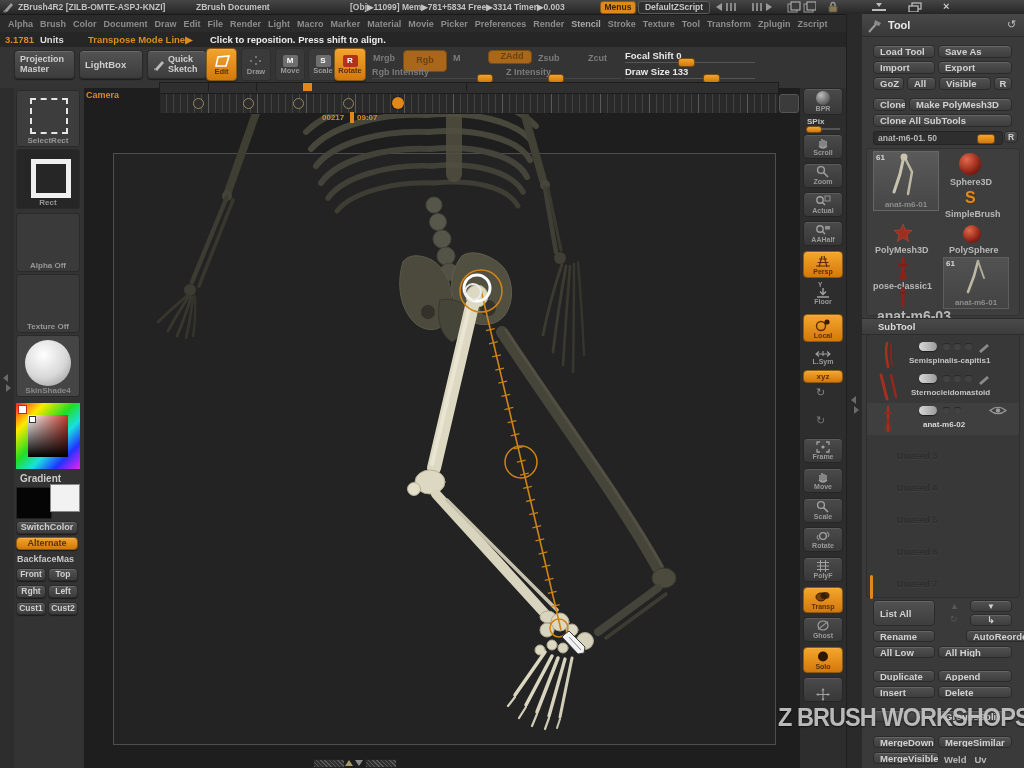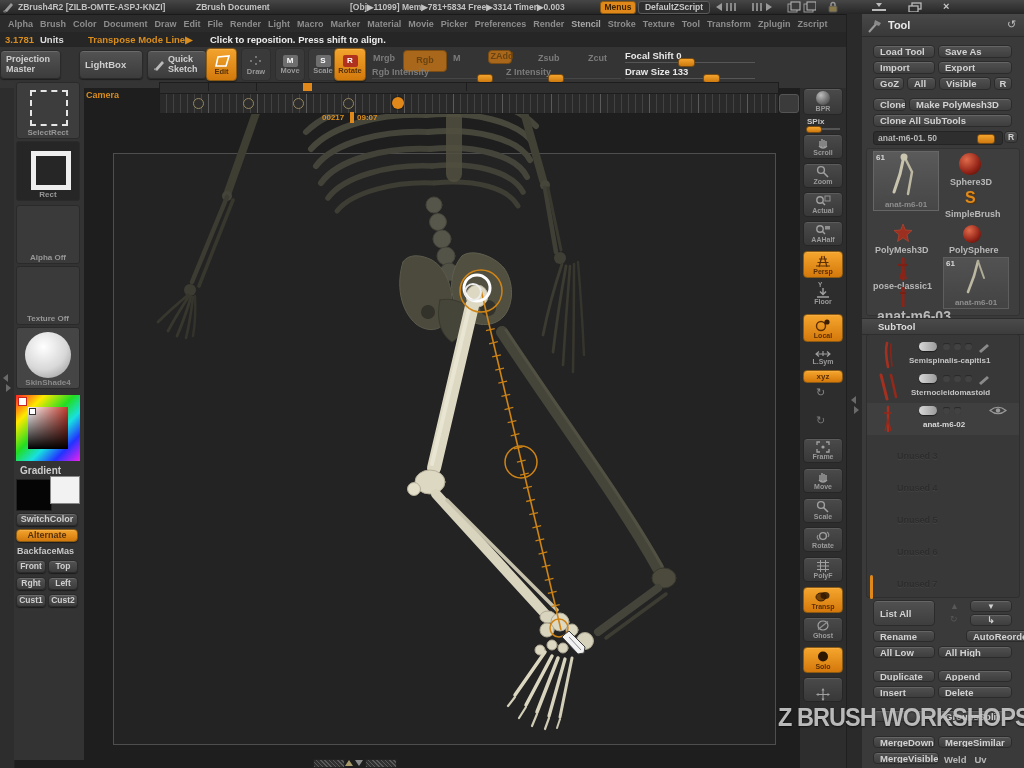--- a/index.html
+++ b/index.html
@@ -113,21 +113,21 @@
   </div>
 
   <div class="a" style="left:0;top:32px;width:860px;height:15px;background:#262626;">
     <span class="a orangeTxt" style="left:5px;top:2px;font-size:9.5px;font-weight:bold;">3.1781</span>
     <span class="a" style="left:40px;top:2px;font-size:9.5px;font-weight:bold;color:#ddd;">Units</span>
     <span class="a orangeTxt" style="left:88px;top:2px;font-size:9.5px;font-weight:bold;">Transpose Mode Line▶</span>
     <span class="a" style="left:210px;top:2px;font-size:9.5px;font-weight:bold;color:#ececec;">Click to reposition. Press shift to align.</span>
   </div>
 
   <div class="a" style="left:0;top:47px;width:860px;height:41px;background:#343434;border-bottom:1px solid #232323;">
-    <div class="btn" style="left:0;top:3px;width:61px;height:29px;white-space:normal;font-size:9px;">
+    <div class="btn" style="left:14px;top:3px;width:61px;height:29px;white-space:normal;font-size:9px;">
         <span>Projection Master</span>
       </div>
     <div class="btn" style="left:79px;top:3px;width:64px;height:29px;">
         <span>LightBox</span>
       </div>
     <div class="btn" style="left:147px;top:3px;width:60px;height:29px;white-space:normal;font-size:9px;">
       <svg width="13" height="13" style="flex:none;margin-right:2px;">
           <path d="M2 11 L9 3 l2 2 -7 8 z" fill="#bbb"></path>
           <path d="M1 12 l2.6 .6 -2 -2.8 z" fill="#999"></path>
         </svg>
@@ -155,21 +155,21 @@
     </div>
     <div class="btn obtn center" style="left:334px;top:1px;width:32px;height:33px;flex-direction:column;justify-content:center;">
       <span style="width:15px;height:12px;background:#b0321e;border-radius:2px;color:#fff;font-size:8px;text-align:center;line-height:12px;font-weight:bold;">R</span>
       <span style="font-size:7.5px;">Rotate</span>
     </div>
     <span class="lblDim" style="left:373px;top:6px;">Mrgb</span>
     <div class="btn mutedo center" style="left:403px;top:3px;width:44px;height:22px;font-size:9px;">
         <span>Rgb</span>
       </div>
     <span class="lblDim" style="left:453px;top:6px;">M</span>
-    <div class="btn mutedo center" style="left:488px;top:3px;width:24px;height:14px;font-size:9px;padding-left:6px;">
+    <div class="btn mutedo center" style="left:488px;top:3px;width:44px;height:14px;font-size:9px;padding-left:6px;">
         <span>ZAdd</span>
       </div>
     <span class="lblDim" style="left:538px;top:6px;">Zsub</span>
     <span class="lblDim" style="left:588px;top:6px;">Zcut</span>
     <span class="lblBright" style="left:625px;top:3px;">Focal Shift 0</span>
     <div class="track" style="left:625px;top:15px;width:130px;"></div>
     <div class="handle" style="left:678px;top:11px;width:15px;height:7px;"></div>
     <span class="lblDim" style="left:372px;top:20px;">Rgb Intensity</span>
     <div class="trackDim" style="left:372px;top:31px;width:120px;"></div>
     <div class="handle" style="left:477px;top:27px;width:14px;height:7px;"></div>
@@ -181,21 +181,21 @@
     <div class="handle" style="left:703px;top:27px;width:15px;height:7px;"></div>
   </div>
 
   <div class="a" style="left:0;top:88px;width:14px;height:680px;background:#2d2d2d;border-right:1px solid #242424;">
     <svg class="a" style="left:2px;top:284px" width="10" height="24">
         <polygon points="1,6 6,2 6,10" fill="#6a6a6a"></polygon>
         <polygon points="9,16 4,12 4,20" fill="#6a6a6a"></polygon>
       </svg>
   </div>
 
-  <div class="a" style="left:14px;top:80px;width:70px;height:680px;background:#333333;">
+  <div class="a" style="left:14px;top:88px;width:70px;height:680px;background:#333333;">
     <div class="a" style="left:2px;top:2px;width:62px;height:55px;background:#3d3d3d;border:1px solid #2a2a2a;border-radius:3px;">
       <div class="a" style="left:13px;top:7px;width:34px;height:32px;border:2px dashed #e6e6e6;"></div>
       <span class="thumbLbl">SelectRect</span>
     </div>
     <div class="a" style="left:2px;top:125px;width:62px;height:57px;background:#3a3a3a;border:1px solid #2a2a2a;border-radius:3px;">
       <span class="thumbLbl">Alpha  Off</span>
     </div>
     <div class="a" style="left:2px;top:61px;width:62px;height:58px;background:#262626;border:1px solid #2a2a2a;border-radius:3px;">
       <div class="a" style="left:14px;top:9px;width:30px;height:29px;border:5px solid #efefef;"></div>
       <span class="thumbLbl">Rect</span>

